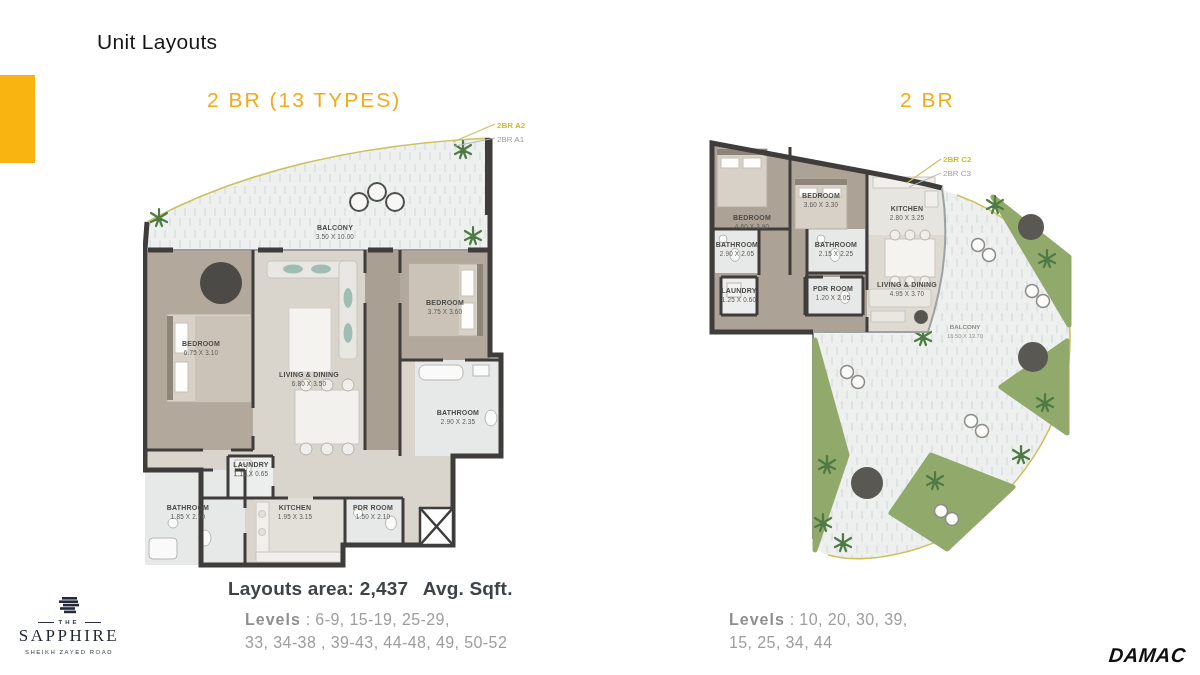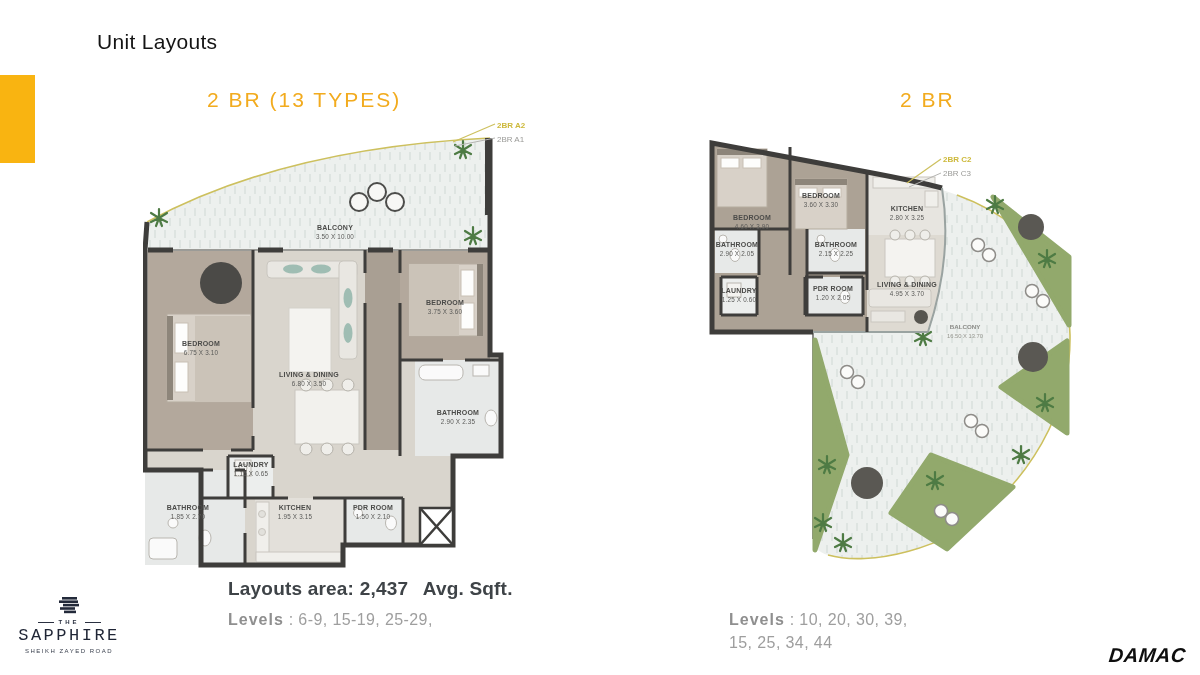--- a/index.html
+++ b/index.html
@@ -12,27 +12,27 @@
   .plan-heading{position:absolute;font-size:21px;font-weight:400;color:#F2AB1E;letter-spacing:2px;}
   .heading-left{left:207px;top:88px;}
   .heading-right{left:852px;top:88px;margin-left:48px;}
   svg.plan{position:absolute;}
   .plan-left{left:143px;top:118px;width:395px;height:450px;}
   .plan-right{left:695px;top:125px;width:385px;height:445px;}
   .area-line{position:absolute;left:228px;top:578px;font-size:19px;font-weight:700;color:#3E4347;letter-spacing:.2px;}
   .area-line .unit{margin-left:9px;}
   .levels{position:absolute;font-size:16px;color:#9E9E9E;line-height:23px;letter-spacing:.4px;}
   .levels .lbl{font-weight:700;color:#8F8F8F;letter-spacing:1px;}
-  .levels-left{left:228px;top:608px;width:310px;}
+  .levels-left{left:245px;top:608px;width:310px;}
   .levels-right{left:729px;top:608px;width:280px;}
   .sapphire{position:absolute;left:16px;top:597px;width:106px;text-align:center;color:#1F2535;}
   .sapphire .icon svg{display:block;margin:0 auto;}
   .sapphire .the{display:flex;align-items:center;justify-content:center;gap:5px;font-size:6px;letter-spacing:3px;margin-top:4px;color:#2A3040;font-weight:700;}
   .sapphire .the .rule{flex:0 0 16px;height:1px;background:#2A3040;}
-  .sapphire .name{font-family:Liberation Mono, monospace;font-size:17px;letter-spacing:2.5px;margin-top:1px;}
+  .sapphire .name{font-family:Liberation Serif, serif;font-size:17px;letter-spacing:2.5px;margin-top:1px;}
   .sapphire .tagline{font-size:6px;letter-spacing:1.5px;color:#3A404E;margin-top:3px;}
   .damac{position:absolute;right:14px;top:644px;font-size:20px;font-weight:800;font-style:italic;letter-spacing:.5px;color:#0E0E0E;transform:skewX(-6deg);}
   
   text{font-family:"Liberation Sans",sans-serif;}
   .rname{font-size:7px;font-weight:700;fill:#4B4B49;text-anchor:middle;letter-spacing:.2px;}
   .rdim{font-size:6.3px;fill:#5A5A58;text-anchor:middle;letter-spacing:.2px;}
   .bname{font-size:6.2px;font-weight:700;fill:#8B8B87;text-anchor:middle;}
   .bdim{font-size:5.8px;fill:#96968F;text-anchor:middle;}
   .tag-y{font-size:8px;font-weight:700;fill:#CDB93B;}
   .tag-g{font-size:8px;fill:#9A9A97;}
@@ -307,20 +307,21 @@
 
 <div class="area-line">
   <span>Layouts area:</span>
   <span>2,437</span>
   <span class="unit">Avg. Sqft.</span>
 </div>
 
 <div class="levels levels-left">
   <span class="lbl">Levels</span>
   <span>: 6-9, 15-19, 25-29,</span><br>
+  <span>33, 34-38 , 39-43, 44-48, 49, 50-52</span>
 </div>
 
 <div class="levels levels-right">
   <span class="lbl">Levels</span>
   <span>: 10, 20, 30, 39,</span><br>
   <span>15, 25, 34, 44</span>
 </div>
 
 <div class="sapphire">
   <div class="icon">

